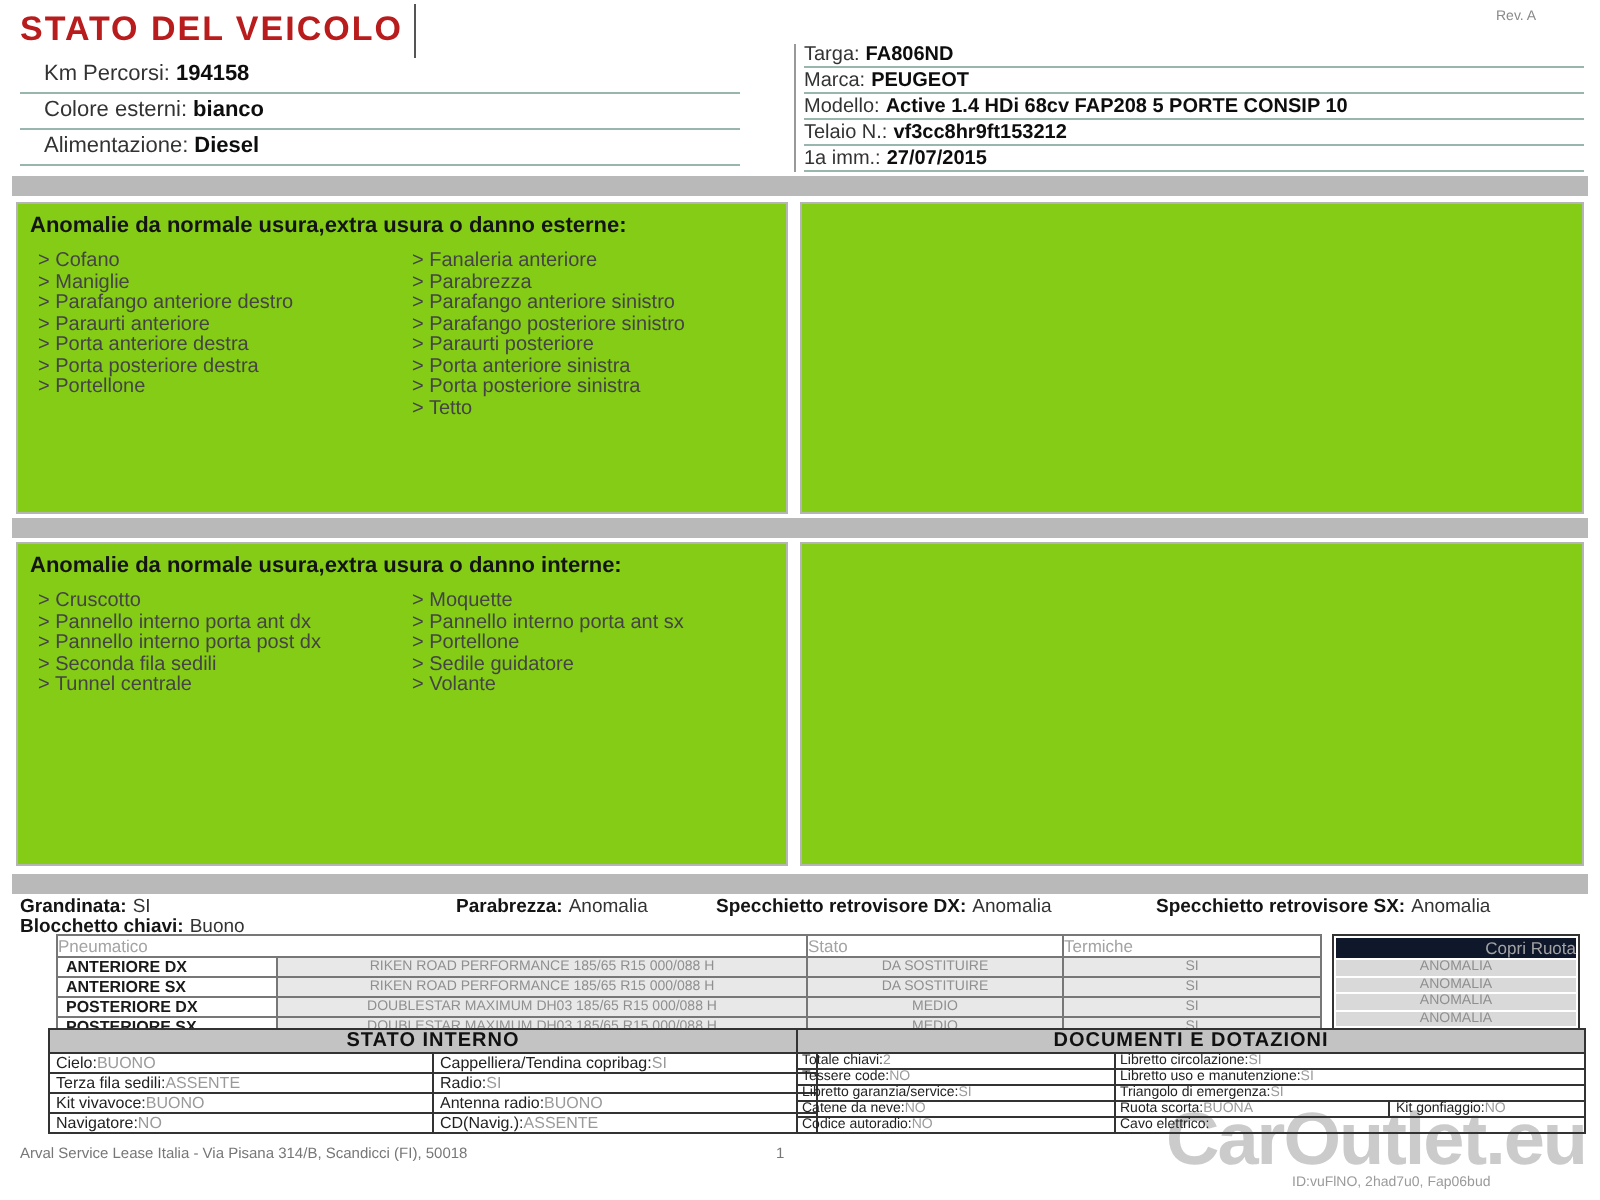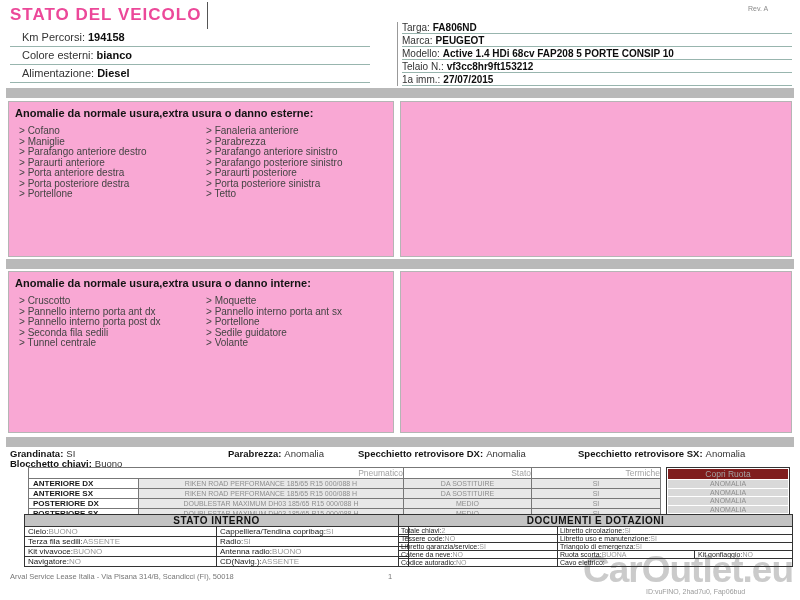--- a/index.html
+++ b/index.html
@@ -3,40 +3,40 @@
 <meta charset="utf-8">
 <style>
   html,body { margin:0; padding:0; }
   body {
     width:800px; height:600px; position:relative; overflow:hidden;
     background:#ffffff; font-family:"Liberation Sans", sans-serif;
   }
   .abs { position:absolute; }
 
   
-  .doc-title { left:10px; top:5px; font-size:17px; font-weight:bold; color:#ec4899; letter-spacing:1px; }
+  .doc-title { left:10px; top:5px; font-size:17px; font-weight:bold; color:#b91c1c; letter-spacing:1px; }
   .title-divider { left:207px; top:2px; width:1px; height:27px; background:#555; }
   .rev-label { left:748px; top:5px; font-size:7px; color:#8a8a8a; }
 
   .hfields { }
   .hfields .frow { border-bottom:1px solid #98b5ae; white-space:nowrap; overflow:hidden; }
   .hfields-left { left:10px; top:29px; width:360px; }
   .hfields-left .frow { font-size:11px; height:14px; padding:2px 0 1px 12px; }
   .hfields-right { left:402px; top:21px; width:390px; }
   .hfields-right .frow { font-size:10px; height:10px; padding:1px 0 1px 0; }
   .flabel { color:#333; }
   .fvalue { color:#0d0d0d; font-weight:bold; margin-left:3px; }
   .cols-divider { left:397px; top:22px; width:1px; height:64px; background:#999; }
 
   
   .graybar { left:6px; width:788px; height:10px; background:#b9b9b9; }
   #bar1 { top:88px; } #bar2 { top:259px; } #bar3 { top:437px; }
 
   
-  .panel { border:1px solid #b5b5b5; background:#f9a8d4; }
+  .panel { border:1px solid #b5b5b5; background:#84cc16; }
   #panel-ext { left:8px; top:101px; width:384px; height:154px; }
   #panel-ext-empty { left:400px; top:101px; width:390px; height:154px; }
   #panel-int { left:8px; top:271px; width:384px; height:160px; }
   #panel-int-empty { left:400px; top:271px; width:390px; height:160px; }
   .panel-title { font-weight:bold; font-size:11px; color:#141414; margin:5px 0 7px 6px; }
   .anom-cols { display:flex; margin-left:10px; }
   .anom-col { width:190px; }
   .anom-item { font-size:10px; line-height:10.5px; color:#444; white-space:nowrap; }
   .anom-item::before { content:"> "; }
 
@@ -46,27 +46,27 @@
   .cond .cvalue { color:#333; margin-left:3px; }
   #cond-grandinata { left:10px; top:448px; }
   #cond-parabrezza { left:228px; top:448px; }
   #cond-specdx { left:358px; top:448px; }
   #cond-specsx { left:578px; top:448px; }
   #cond-blocchetto { left:10px; top:458px; }
 
   
   table { border-collapse:collapse; table-layout:fixed; }
   .tyres { left:28px; top:467px; width:632px; border:1px solid #333; }
-  .tyres th { border:1px solid #777; height:10px; font-size:8.5px; font-weight:normal; color:#a3a3a3; background:#fff; padding:0; text-align:right; }
+  .tyres th { border:1px solid #777; height:10px; font-size:8.5px; font-weight:normal; color:#a3a3a3; background:#fff; padding:0; text-align:left; }
   .tyres td { border:1px solid #777; height:9px; padding:0; overflow:hidden; white-space:nowrap; }
   .tyres td.pos { font-size:8px; font-weight:bold; color:#1a1a1a; padding-left:4px; background:#fff; }
   .tyres td.val { font-size:7px; color:#8f8f8f; text-align:center; background:#e8e8e8; }
 
   .copri { left:666px; top:467px; width:124px; border:1px solid #333; border-collapse:separate; border-spacing:1px; background:#fff; }
-  .copri th { height:8px; font-size:8.5px; font-weight:normal; color:#a3a3a3; background:#7f1d1d; padding:0; text-align:center; }
+  .copri th { height:8px; font-size:8.5px; font-weight:normal; color:#a3a3a3; background:#0f172a; padding:0; text-align:right; }
   .copri td { height:7.5px; font-size:7px; color:#8f8f8f; background:#d9d9d9; text-align:center; padding:0; }
 
   
   .btable { border:1px solid #333; }
   .btable th { background:#c3c3c3; border:1px solid #333; font-size:10px; font-weight:bold; color:#111; height:11px; padding:0; text-align:center; letter-spacing:0.5px; }
   .btable td { border:1px solid #333; padding:0 3px; overflow:hidden; }
   .pair { display:flex; justify-content:flex-start; align-items:center; width:100%; white-space:nowrap; }
   .plabel { color:#222; }
   .pvalue { color:#9a9a9a; }
   #stato-interno { left:24px; top:514px; width:384px; }
@@ -123,20 +123,21 @@
       <div class="anom-item">Porta anteriore destra</div>
       <div class="anom-item">Porta posteriore destra</div>
       <div class="anom-item">Portellone</div>
     </div>
     <div class="anom-col">
       <div class="anom-item">Fanaleria anteriore</div>
       <div class="anom-item">Parabrezza</div>
       <div class="anom-item">Parafango anteriore sinistro</div>
       <div class="anom-item">Parafango posteriore sinistro</div>
       <div class="anom-item">Paraurti posteriore</div>
+      <div class="anom-item">Porta anteriore sinistra</div>
       <div class="anom-item">Porta posteriore sinistra</div>
       <div class="anom-item">Tetto</div>
     </div>
   </div>
 </div>
 <div id="panel-ext-empty" class="abs panel"></div>
 
 <div id="panel-int" class="abs panel">
   <div class="panel-title">Anomalie da normale usura,extra usura o danno interne:</div>
   <div class="anom-cols">

